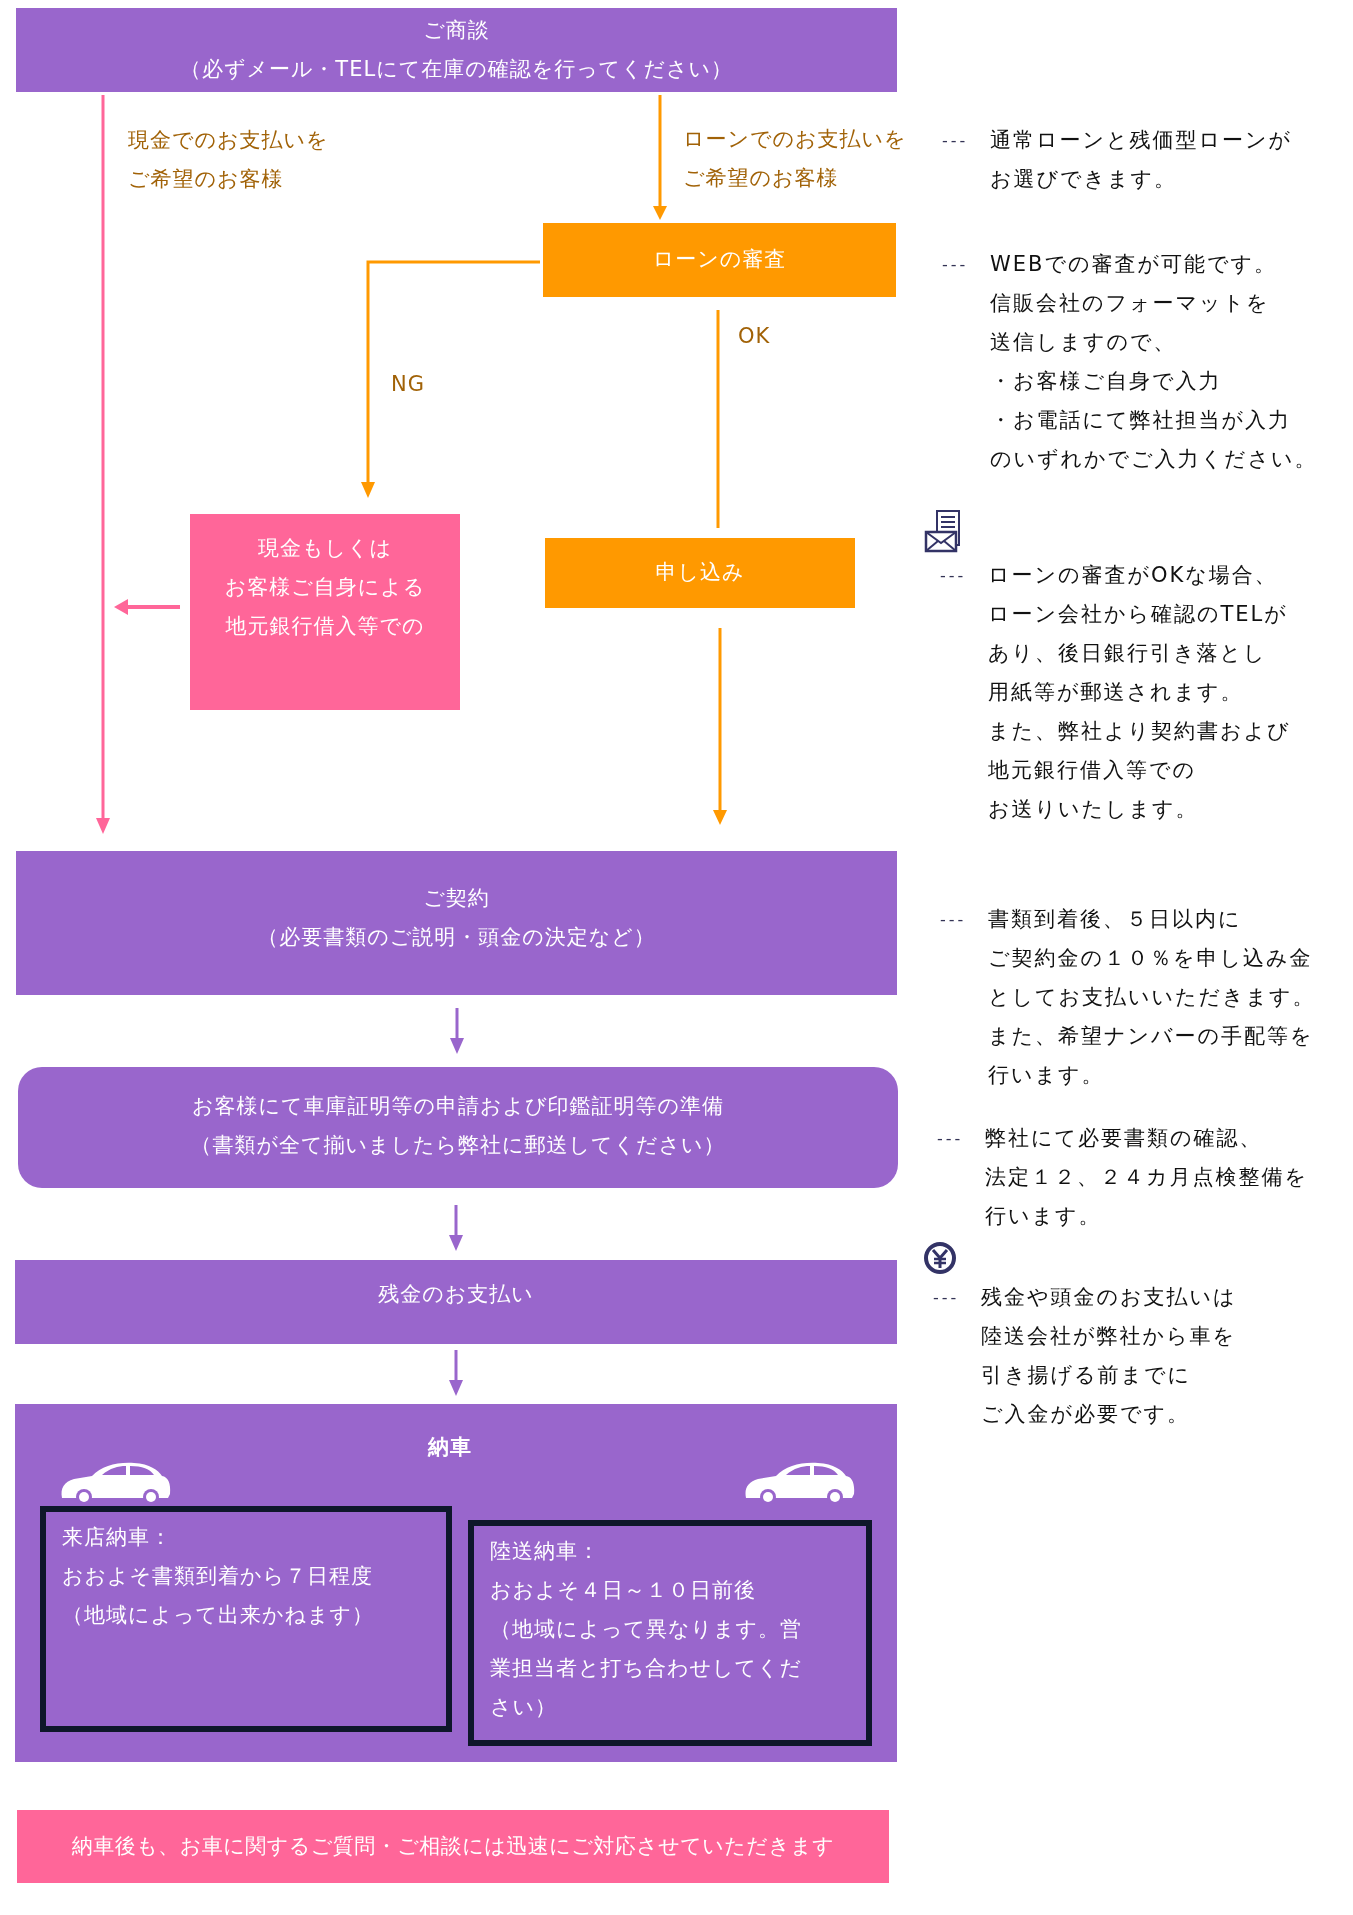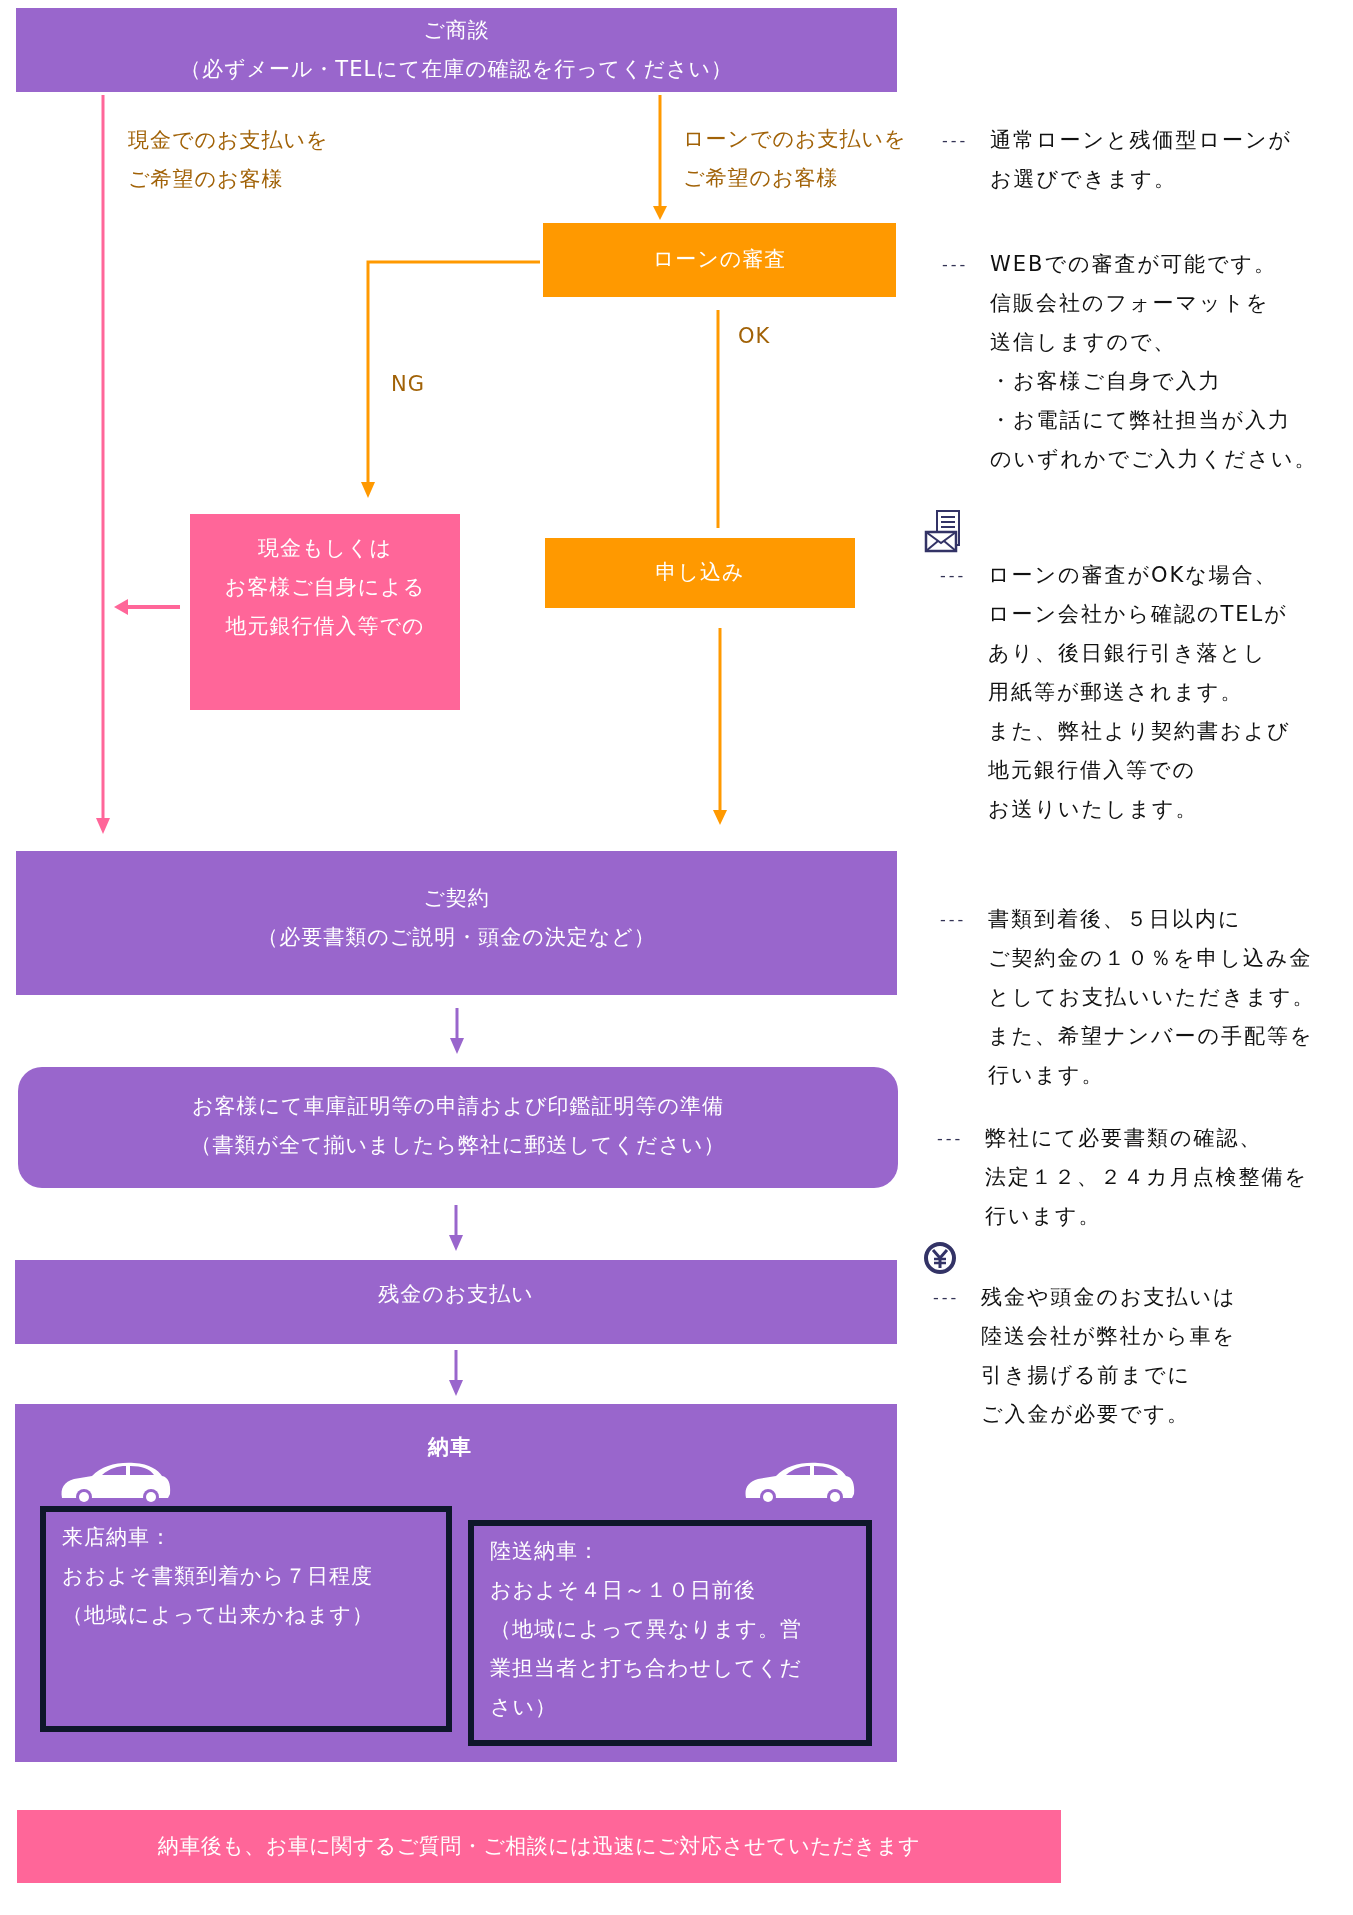--- a/index.html
+++ b/index.html
@@ -125,21 +125,21 @@
   </div>
   <div class="inner" style="left:453px; top:116px; width:404px; height:226px;">
     <span class="row">陸送納車：</span>
     <span class="row">おおよそ４日～１０日前後</span>
     <span class="row">（地域によって異なります。営</span>
     <span class="row">業担当者と打ち合わせしてくだ</span>
     <span class="row">さい）</span>
   </div>
 </div>
 
-<div class="box pink" style="left:17px; top:1810px; width:1044px; height:73px; padding-top:17px; letter-spacing:0.5px; font-size:21px;">
+<div class="box pink" style="left:17px; top:1810px; width:872px; height:73px; padding-top:17px; letter-spacing:0.5px; font-size:21px;">
   <span class="line">納車後も、お車に関するご質問・ご相談には迅速にご対応させていただきます</span>
 </div>
 
 <div class="note" style="left:990px; top:121px;">
   <span class="dash">---</span>
   <span class="row">通常ローンと残価型ローンが</span>
   <span class="row">お選びできます。</span>
 </div>
 
 <div class="note" style="left:990px; top:245px;">

